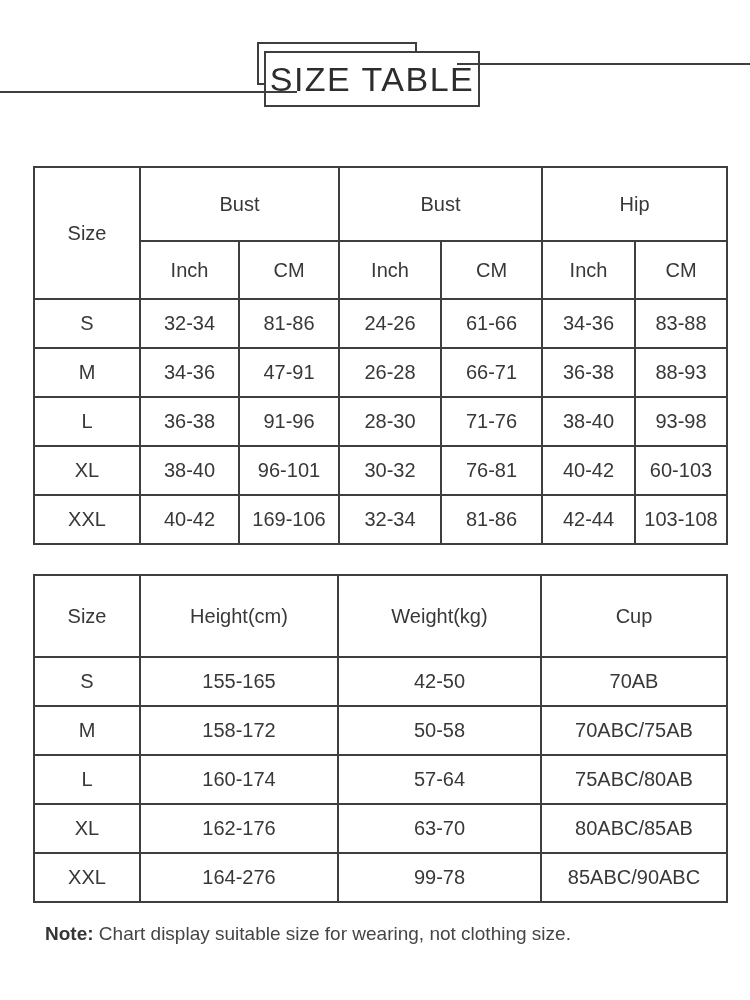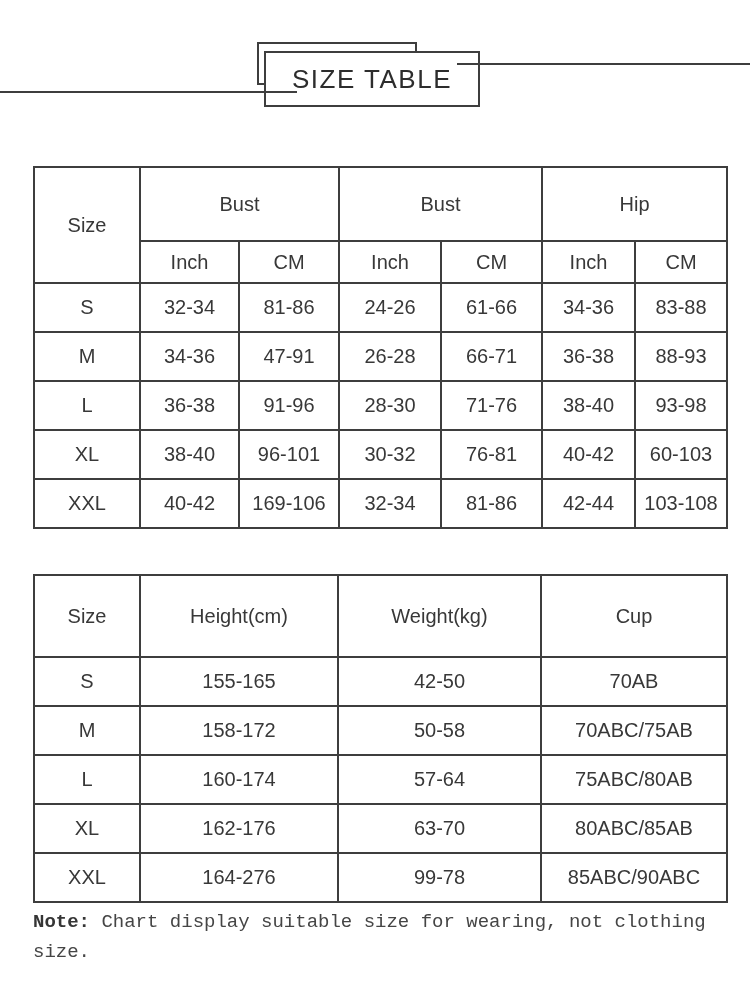--- a/index.html
+++ b/index.html
@@ -16,43 +16,43 @@
   .hline-right { top:63px; left:457px; width:293px; }
   .box-back {
     position:absolute; left:257px; top:42px; width:160px; height:43px;
     border:2px solid #3e3e3e; background:#ffffff; z-index:1;
   }
   .box-front {
     position:absolute; left:264px; top:51px; width:216px; height:56px;
     border:2px solid #3e3e3e; background:#ffffff; z-index:2;
     display:flex; align-items:center; justify-content:center;
   }
-  .title-text { font-size:26px; letter-spacing:1.5px; color:#2d2d2d; white-space:nowrap; }
+  .title-text { font-size:34px; letter-spacing:1.5px; color:#2d2d2d; white-space:nowrap; }
   
   table {
     position:absolute; left:33px; border-collapse:collapse; table-layout:fixed;
     width:693px; background:#ffffff;
   }
   td {
     border:2px solid #3e3e3e; text-align:center; vertical-align:middle;
     font-size:20px; color:#383838; overflow:hidden; white-space:nowrap;
   }
   .t1 { top:166px; }
   .t2 { top:574px; }
   .t1 .r-group { height:74px; }
-  .t1 .r-unit  { height:42px; }
+  .t1 .r-unit  { height:58px; }
   .t1 .r-data  { height:49px; }
   .t2 .r-head  { height:82px; }
   .t2 .r-data  { height:49px; }
   
   .note {
     position:absolute; left:33px; top:907px; width:700px;
     font-size:19px; line-height:30px; color:#454545;
   }
-  .note p { margin:0;font-family:Liberation Mono, monospace; }
+  .note p { margin:12px; }
   .note b { font-weight:bold; color:#353535; }
 </style>
 </head>
 <body>
 
 <div class="canvas">
 
   <div>
     <div class="box-back"></div>
     <div class="box-front">

